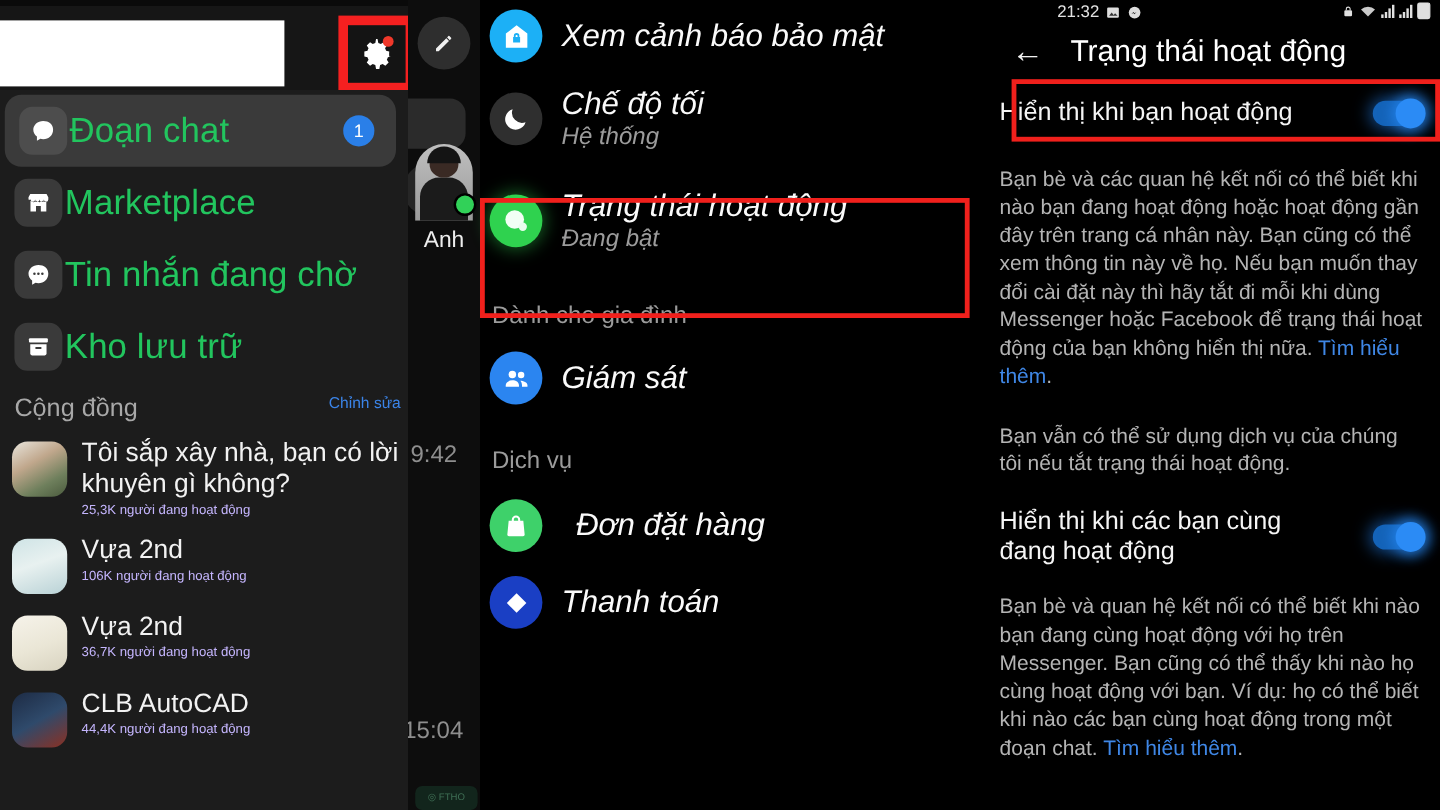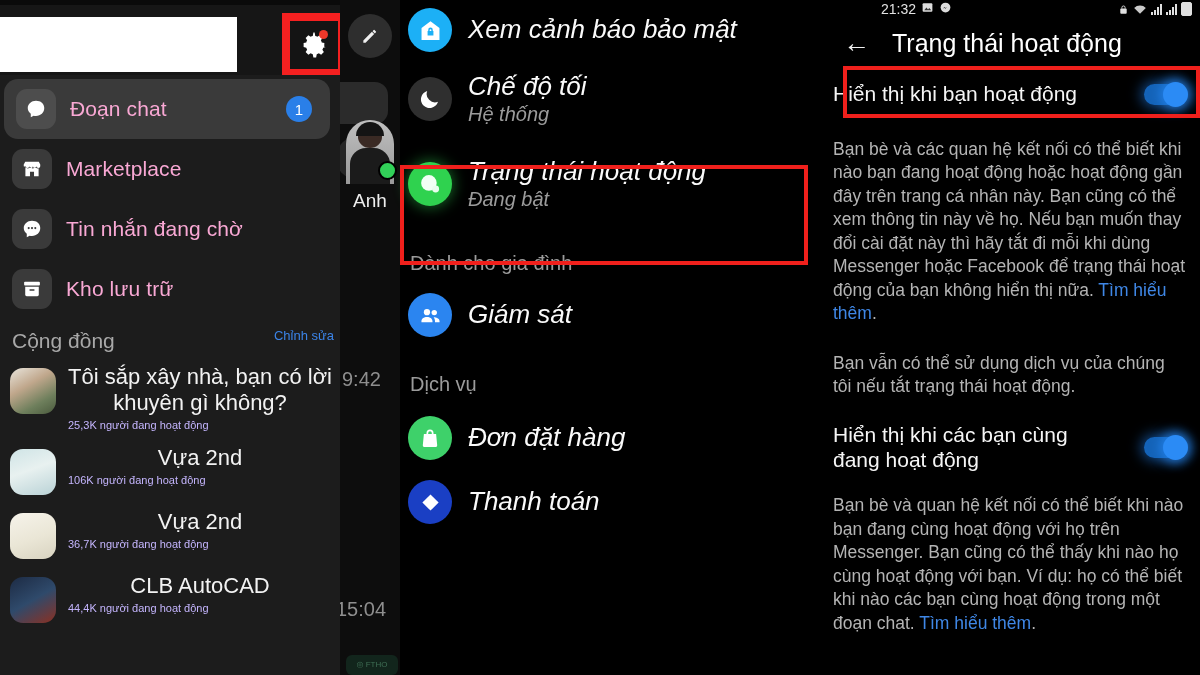--- a/index.html
+++ b/index.html
@@ -12,31 +12,31 @@
   .searchblank{position:absolute;left:0;top:12px;width:237px;height:55px;background:#fff;}
   .gear-highlight{position:absolute;left:282px;top:8px;width:64px;height:64px;background:#f52020;}
   .gear-inner{position:absolute;left:8px;top:8px;width:48px;height:48px;background:#141414;display:flex;align-items:center;justify-content:center;}
   .gear-dot{position:absolute;right:10px;top:9px;width:9px;height:9px;border-radius:50%;background:#f0382a;}
 
   .drawer{position:absolute;left:0;top:75px;width:340px;height:600px;background:#1c1c1c;}
   .menu-item{position:relative;display:flex;align-items:center;height:60px;padding-left:12px;box-sizing:border-box;}
   .menu-item.sel{background:#3a3a3a;border-radius:14px;margin:2px 8px 0 4px;width:326px;}
   .mi-icon{width:40px;height:40px;border-radius:11px;background:#3a3a3a;display:flex;align-items:center;justify-content:center;flex:0 0 auto;}
   .menu-item.sel .mi-icon{background:#4d4d4d;}
-  .mi-label{margin-left:14px;color:#f9a8d4;font-size:21px;letter-spacing:.1px;}
+  .mi-label{margin-left:2px;color:#22c55e;font-size:29px;letter-spacing:.1px;}
   .mi-badge{position:absolute;right:18px;top:50%;transform:translateY(-50%);min-width:26px;height:26px;border-radius:13px;background:#2a7fe8;color:#fff;font-size:15px;display:flex;align-items:center;justify-content:center;padding:0 7px;box-sizing:border-box;}
 
   .comm-head{position:relative;display:flex;align-items:flex-start;justify-content:space-between;padding:10px 6px 4px 12px;}
   .comm-title{color:#a8a8a8;font-size:21px;}
   .comm-edit{color:#3b84e8;font-size:13px;text-align:right;line-height:1.12;width:68px;}
 
   .comm-item{display:flex;align-items:flex-start;padding:7px 8px 7px 10px;}
   .comm-av{width:46px;height:46px;border-radius:13px;flex:0 0 auto;margin-top:4px;overflow:hidden;position:relative;}
   .comm-txt{margin-left:12px;flex:1 1 auto;min-width:0;}
-  .comm-name{color:#f2f2f2;font-size:22px;line-height:1.18;text-align:center;}
+  .comm-name{color:#f2f2f2;font-size:22px;line-height:1.18;}
   .comm-sub{color:#c4b5fd;font-size:11px;margin-top:3px;}
 
   
   .panel-mid{position:absolute;left:340px;top:0;width:475px;height:675px;background:#000;overflow:hidden;}
   .mid-strip{position:absolute;left:0;top:0;width:60px;height:675px;background:#0d0d0d;}
   .pencil{position:absolute;left:8px;top:14px;width:44px;height:44px;border-radius:50%;background:#2e2e2e;display:flex;align-items:center;justify-content:center;}
   .ghost-pill{position:absolute;left:-18px;top:82px;width:66px;height:42px;border-radius:13px;background:#2b2b2b;}
   .ghost-circ{position:absolute;left:-4px;top:136px;width:44px;height:44px;border-radius:50%;background:#262626;}
   .avatar{position:absolute;left:2px;top:112px;width:56px;height:72px;overflow:hidden;}
   .av-body{position:absolute;left:4px;top:8px;width:48px;height:64px;border-radius:24px 24px 0 0;background:linear-gradient(#bfbfbf,#9a9a9a);}
@@ -51,21 +51,21 @@
   .srow{position:relative;display:flex;align-items:center;padding-left:8px;box-sizing:border-box;}
   .s-icon{width:44px;height:44px;border-radius:50%;display:flex;align-items:center;justify-content:center;flex:0 0 auto;}
   .s-txt{margin-left:16px;font-style:italic;}
   .s-title{color:#fafafa;font-size:26px;line-height:1.15;}
   .s-sub{color:#9b9b9b;font-size:20px;margin-top:2px;}
   .s-section{color:#9b9b9b;font-size:20px;padding-left:10px;}
 
   
   .panel-right{position:absolute;left:815px;top:0;width:385px;height:675px;background:#000;overflow:hidden;}
   .statusbar{position:relative;height:20px;display:flex;align-items:center;color:#e2e2e2;font-size:14px;}
-  .sb-left{position:absolute;left:66px;top:1px;display:flex;align-items:flex-start;gap:5px;}
+  .sb-left{position:absolute;left:66px;top:1px;display:flex;align-items:flex-end;gap:5px;}
   .sb-right{position:absolute;right:8px;top:2px;display:flex;align-items:center;gap:4px;}
   .bars{display:flex;align-items:flex-end;gap:1px;height:11px;}
   .bars i{display:block;width:2px;background:#e0e0e0;}
   .batt{width:9px;height:12px;border:1.5px solid #e0e0e0;border-radius:2px;background:#e0e0e0;}
 
   .r-header{display:flex;align-items:center;height:46px;padding-left:28px;}
   .r-back{color:#f0f0f0;font-size:27px;line-height:1;}
   .r-title{color:#fff;font-size:25px;margin-left:22px;}
 
   .r-toggle-row{position:relative;display:flex;align-items:center;justify-content:space-between;padding:0 14px 0 18px;}
@@ -255,21 +255,21 @@
               <circle cx="8.6" cy="8.8" r="3" fill="#fff"></circle>
               <circle cx="15.6" cy="9.2" r="2.6" fill="#fff"></circle>
               <path fill="#fff" d="M3.3 17.4c0-2.5 2.4-4 5.3-4s5.3 1.5 5.3 4v1.1H3.3v-1.1zM15 13.7c2.4.1 5.7 1.1 5.7 3.7v1.1h-4.4v-1.1c0-1.5-.5-2.7-1.3-3.7z"></path>
             </svg>
         </span>
         <span class="s-txt"><span class="s-title">Giám sát</span></span>
       </div>
 
       <div class="s-section" style="padding-top:26px;padding-bottom:10px;">Dịch vụ</div>
 
-      <div class="srow" style="height:64px;">
+      <div class="srow" style="height:64px;gap:12px;">
         <span class="s-icon" style="background:#3ed16a;">
           <svg width="24" height="24" viewBox="0 0 24 24">
               <path fill="#fff" d="M8.5 8V7a3.5 3.5 0 0 1 7 0v1h2.6l1.1 11.3a1.4 1.4 0 0 1-1.4 1.6H6.2a1.4 1.4 0 0 1-1.4-1.6L5.9 8h2.6zm1.7 0h3.6V7a1.8 1.8 0 0 0-3.6 0v1z"></path>
             </svg>
         </span>
         <span class="s-txt"><span class="s-title">Đơn đặt hàng</span></span>
       </div>
 
       <div class="srow" style="height:64px;">
         <span class="s-icon" style="background:#1a3fc4;">

